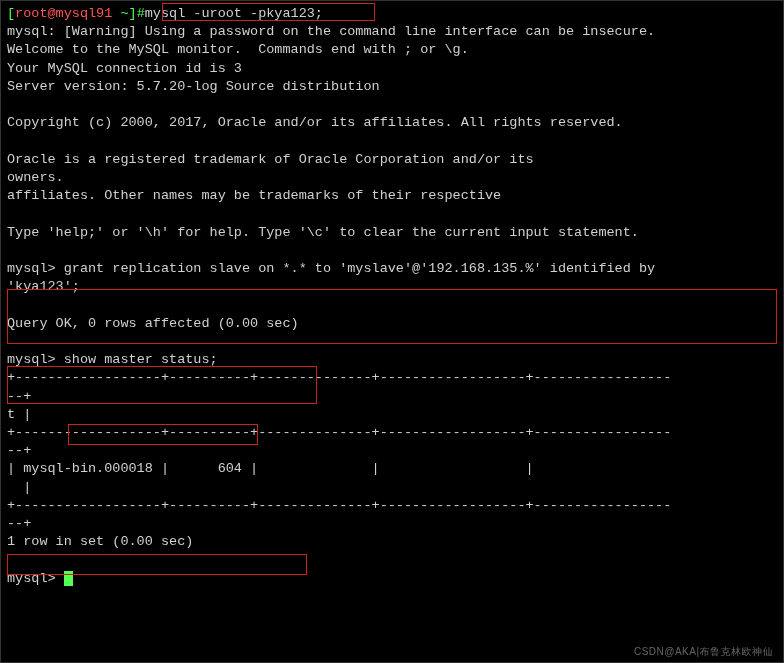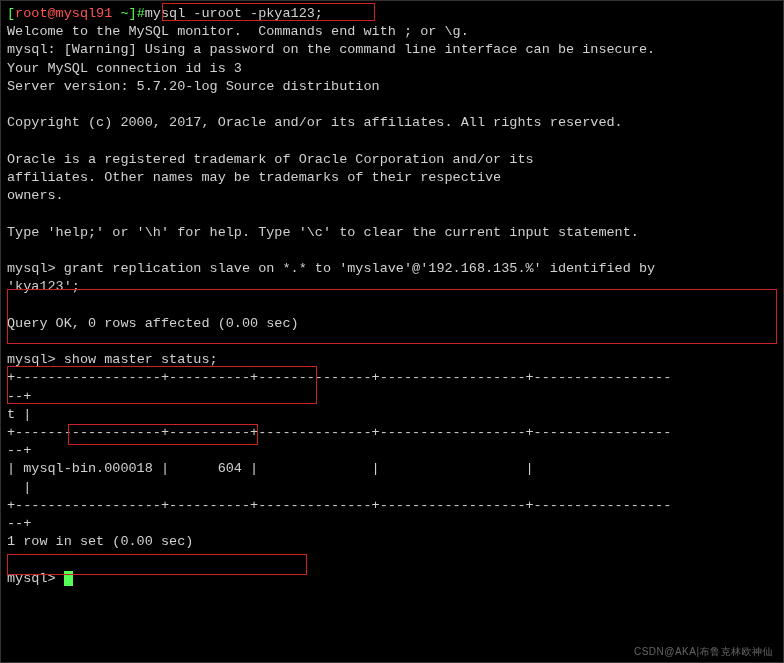--- a/index.html
+++ b/index.html
@@ -55,30 +55,30 @@
     }
     .terminal-content { position: relative; }
   </style>
 </head>
 <body>
 
 <div class="terminal-content">
 
 <div class="line"><span class="green-text">[</span><span class="red-text">root@mysql91</span><span class="green-text"> ~</span><span class="green-text">]#</span><span class="white-text">mysql -uroot -pkya123;</span></div>
 
+<div class="line">mysql: [Warning] Using a password on the command line interface can be insecure.</div>
 <div class="line">Welcome to the MySQL monitor.  Commands end with ; or \g.</div>
-<div class="line">mysql: [Warning] Using a password on the command line interface can be insecure.</div>
 <div class="line">Your MySQL connection id is 3</div>
 <div class="line">Server version: 5.7.20-log Source distribution</div>
 <div class="line">&nbsp;</div>
 <div class="line">Copyright (c) 2000, 2017, Oracle and/or its affiliates. All rights reserved.</div>
 <div class="line">&nbsp;</div>
 <div class="line">Oracle is a registered trademark of Oracle Corporation and/or its</div>
+<div class="line">owners.</div>
 <div class="line">affiliates. Other names may be trademarks of their respective</div>
-<div class="line">owners.</div>
 <div class="line">&nbsp;</div>
 <div class="line">Type 'help;' or '\h' for help. Type '\c' to clear the current input statement.</div>
 <div class="line">&nbsp;</div>
 
 <div class="line"><span>mysql&gt; </span><span>grant replication slave on *.* to 'myslave'@'192.168.135.%' identified by </span></div>
 <div class="line">'kya123';</div>
 <div class="line">&nbsp;</div>
 
 <div class="line">Query OK, 0 rows affected (0.00 sec)</div>
 <div class="line">&nbsp;</div>

